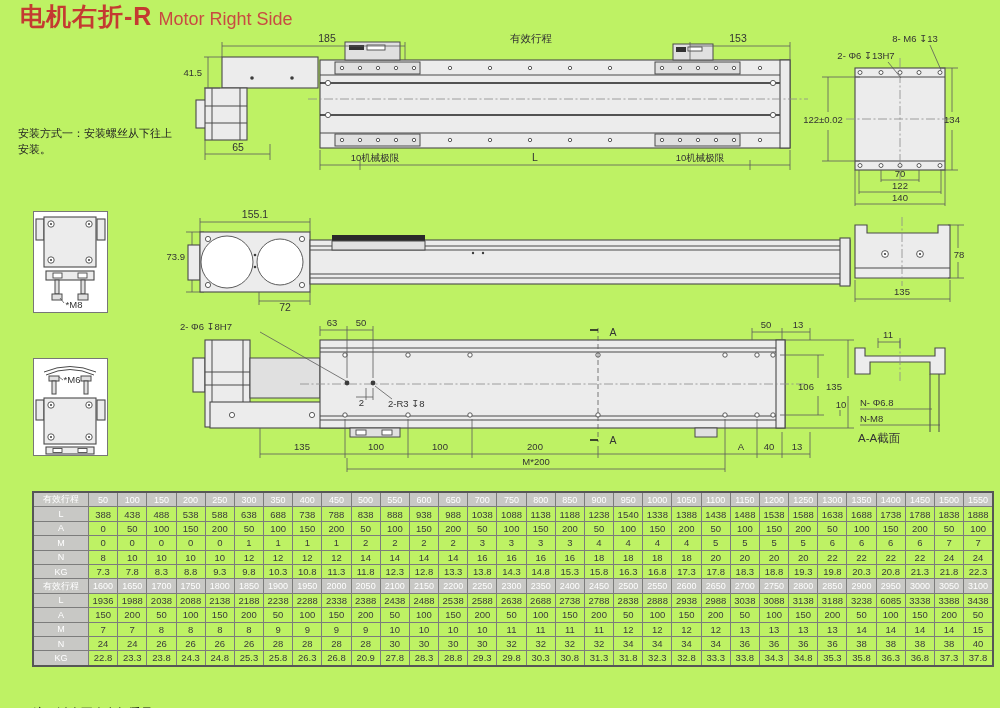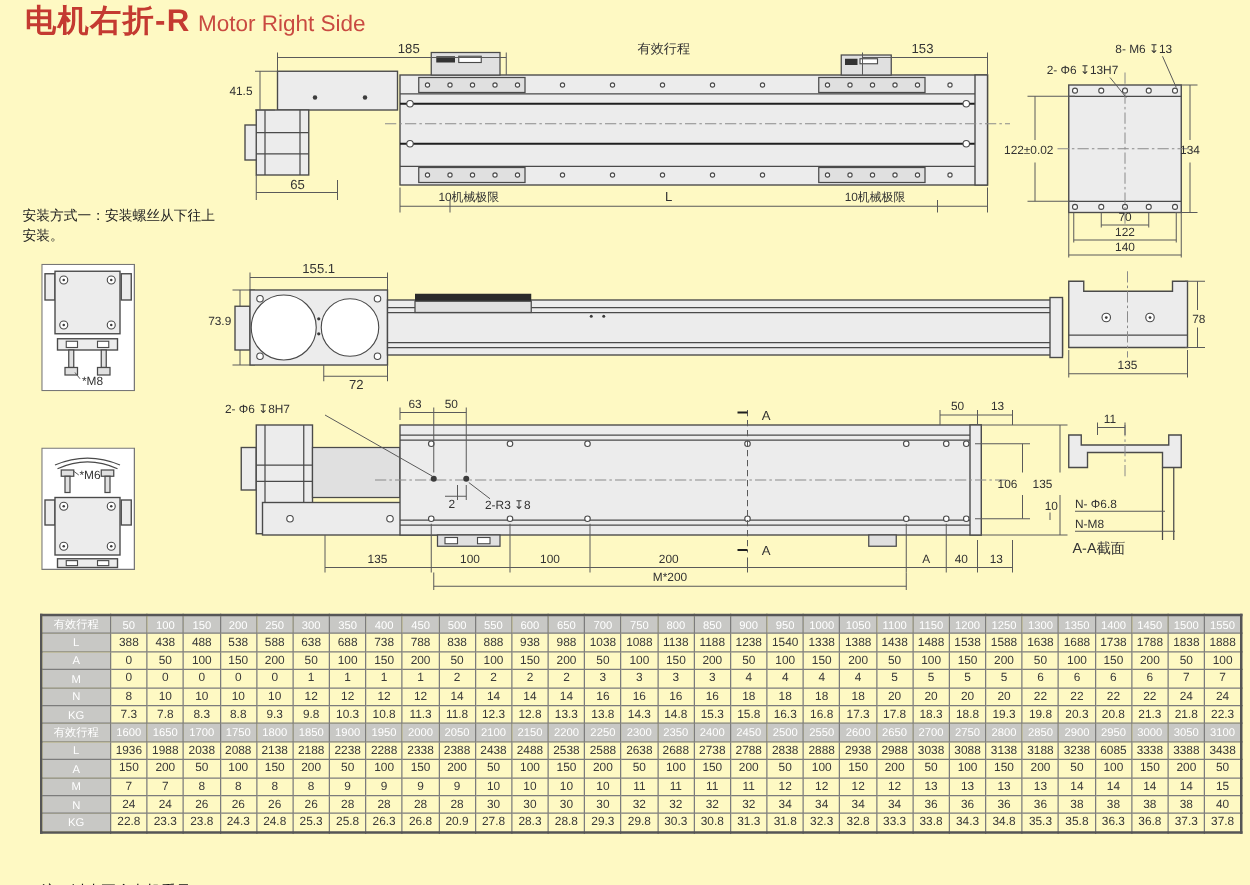--- a/index.html
+++ b/index.html
@@ -1,23 +1,23 @@
 <!DOCTYPE html>
 <html><head>
 <meta charset="utf-8">
 <style>
   html,body{margin:0;padding:0;background:#fff;}
-  .page{position:relative;width:1000px;height:708px;background:#fef9c3;overflow:hidden;
+  .page{position:relative;width:1000px;height:708px;background:#bef264;overflow:hidden;
         font-family:"Liberation Sans", sans-serif;}
   .abs{position:absolute;}
   .title{position:absolute;left:20px;top:0px;white-space:nowrap;}
   .title .zh{font-size:25px;font-weight:bold;color:#c43a31;letter-spacing:1px;}
   .title .en{font-size:18px;font-weight:500;color:#c94a41;margin-left:6px;}
   .note{position:absolute;color:#222;font-size:11px;line-height:1.45;}
-  #note1{left:18px;top:126px;width:160px;margin-top:40px;}
+  #note1{left:18px;top:126px;width:160px;}
   #note2{left:18px;top:159px;width:170px;}
   #note3{left:18px;top:318px;width:172px;}
   
   .ol{fill:none;stroke:#4a4a4a;stroke-width:1;}
   .of{fill:#ececec;stroke:#4a4a4a;stroke-width:1.1;}
   .of2{fill:#e0e0e0;stroke:#4a4a4a;stroke-width:1;}
   .dk{stroke:#1f1f1f;stroke-width:1.6;}
   .dm{fill:none;stroke:#5a5a5a;stroke-width:0.8;}
   .cl{fill:none;stroke:#8a8a8a;stroke-width:0.8;stroke-dasharray:9 2.5 2 2.5;}
   .hl{fill:#ffffff;stroke:#4a4a4a;stroke-width:0.9;}

